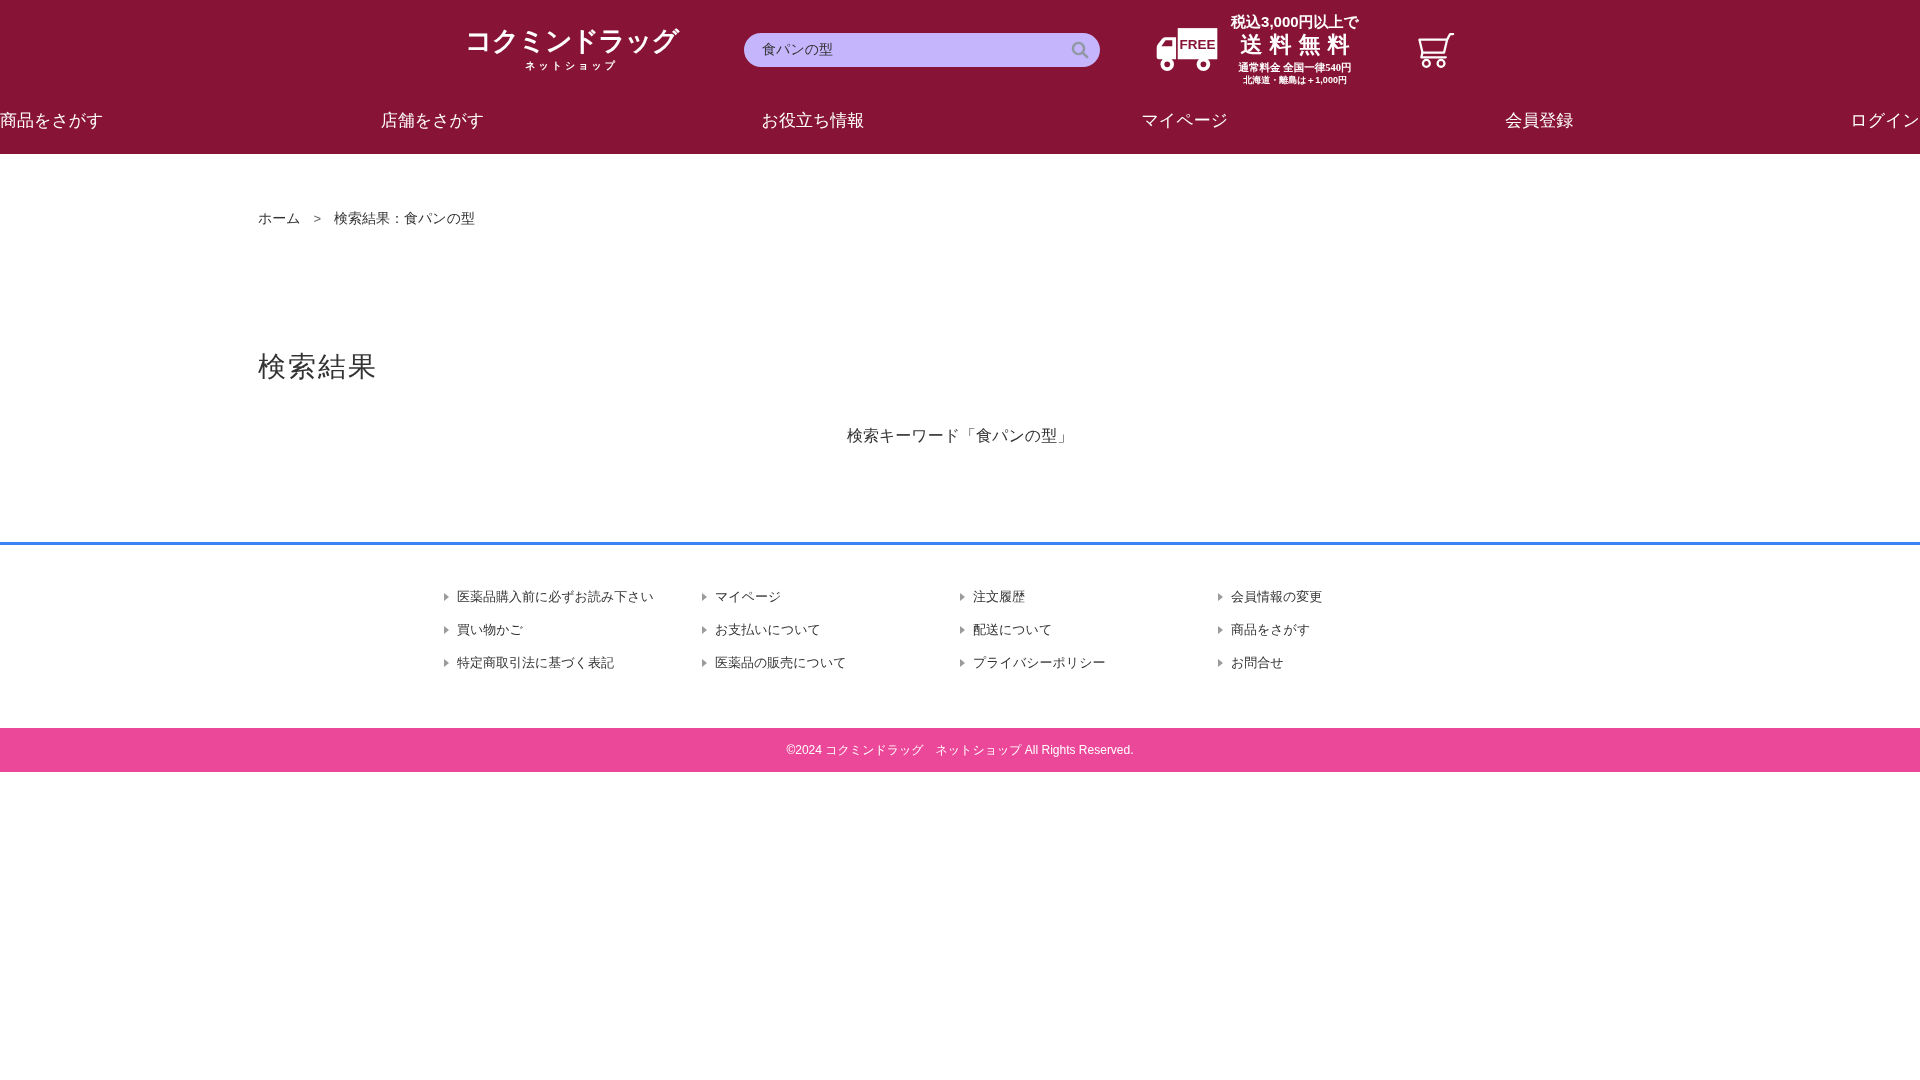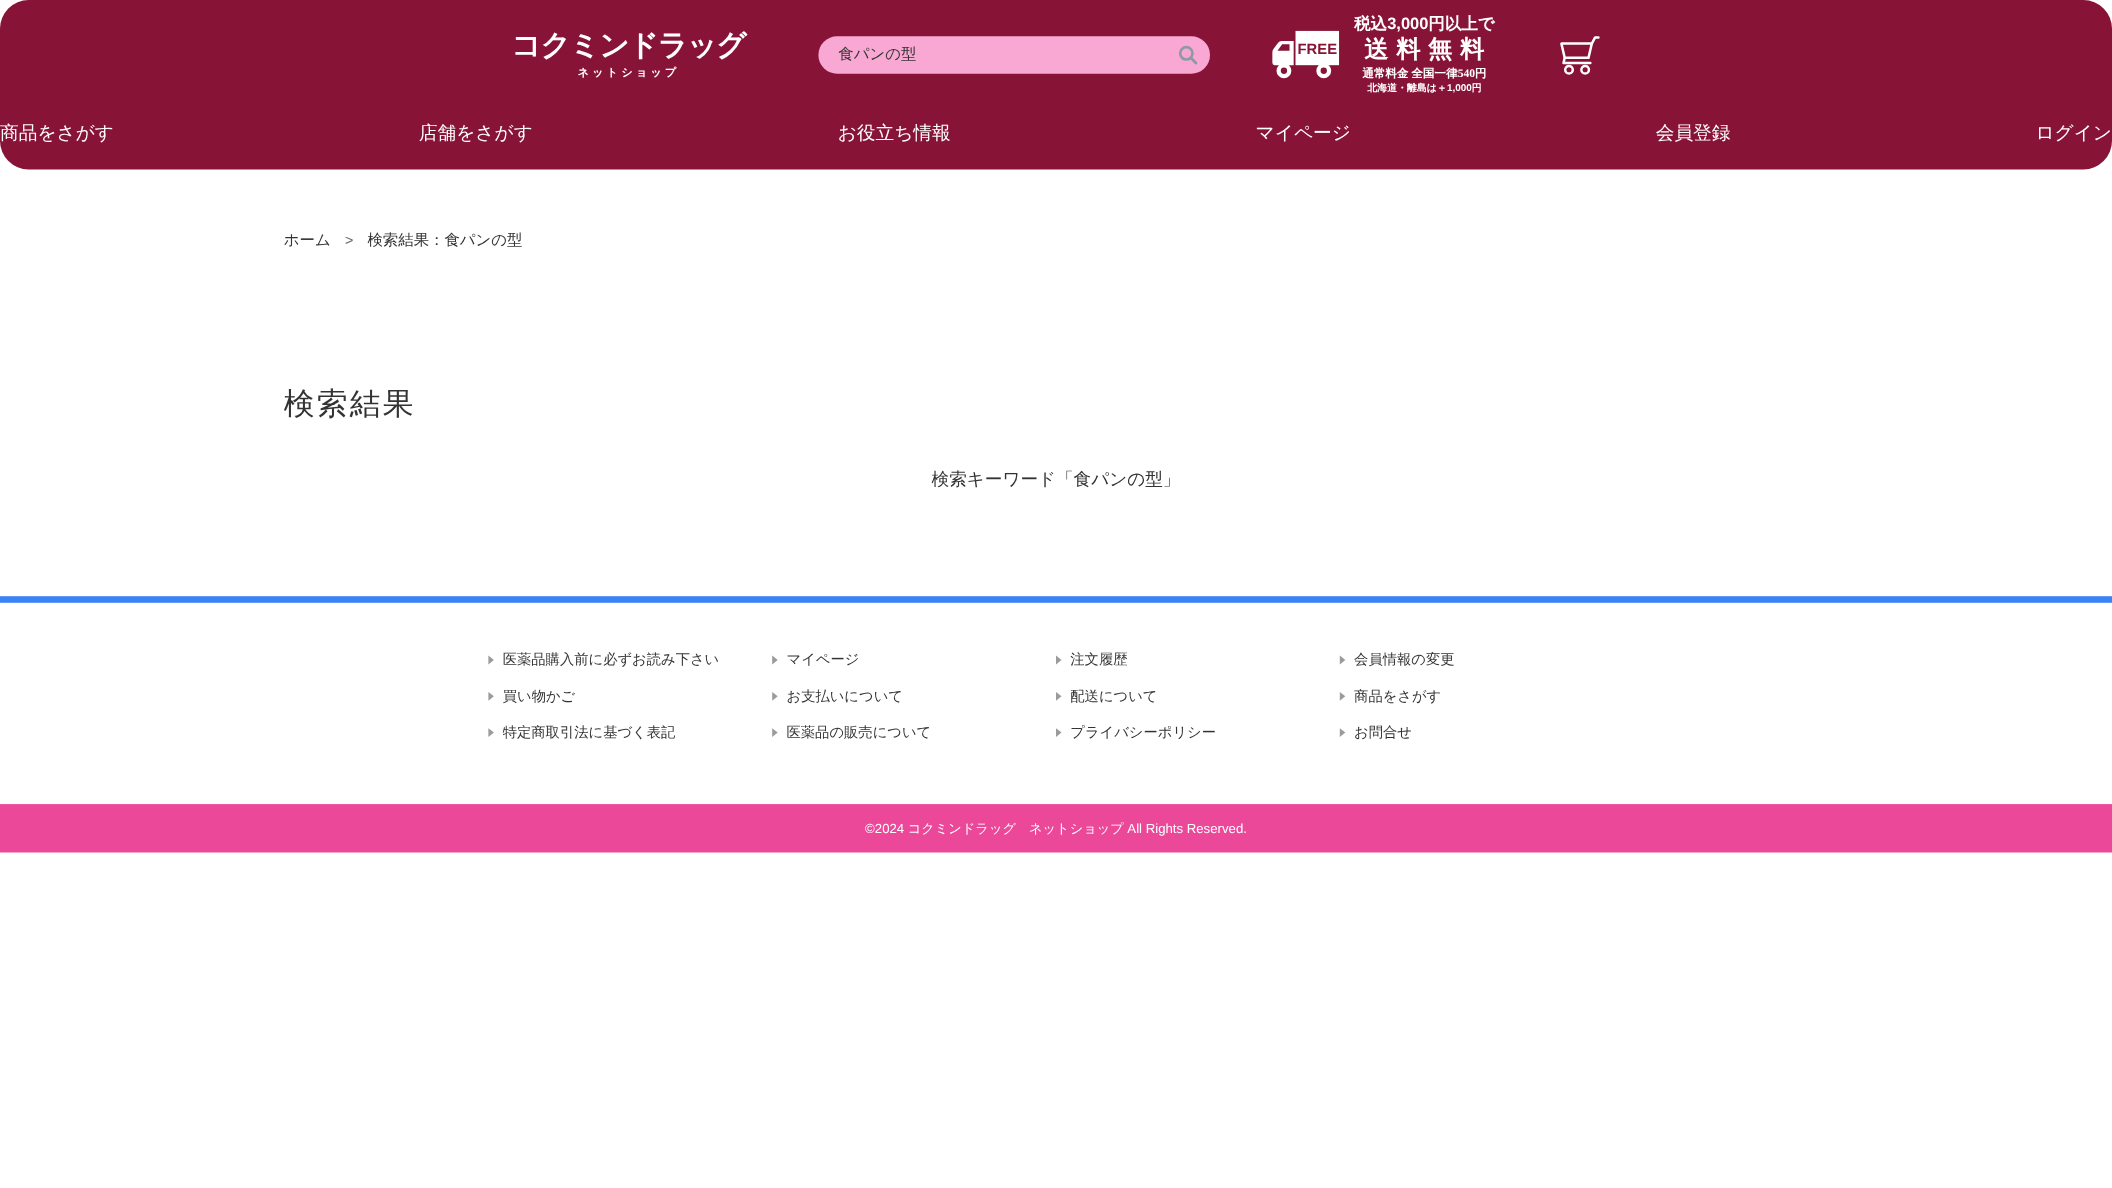--- a/index.html
+++ b/index.html
@@ -6,38 +6,38 @@
   html, body {
     margin: 0; padding: 0;
     background: #ffffff;
     color: #333333;
     font-family: "Liberation Sans", "DejaVu Sans", sans-serif;
   }
   body { min-width: 1920px; min-height: 1080px; }
   a { text-decoration: none; color: inherit; cursor: pointer; }
 
   
-  .site-header { background: #871336; border-radius: 26px; }
+  .site-header { background: #871336; }
   .header-top {
     display: flex; align-items: center; justify-content: center;
     padding: 13px 0 8px;
   }
   .logo { display: block; text-align: center; margin-right: 66px; color: #fff; }
   .logo-title {
     font-size: 27px; font-weight: bold; letter-spacing: -1px;
     white-space: nowrap; line-height: 1.1;
   }
   .logo-sub {
     font-size: 10px; letter-spacing: 3px; margin-top: 2px; font-weight: bold;
   }
   .searchbox { position: relative; width: 356px; margin-right: 55px; }
   .search-input {
     width: 100%; height: 34px; border: none; border-radius: 17px;
     padding: 0 44px 0 18px; font-size: 14px; color: #333;
-    font-family: Liberation Sans, sans-serif; outline: none; background: #f9a8d4;
+    font-family: Liberation Sans, sans-serif; outline: none; background: #c4b5fd;
   }
   .search-btn {
     position: absolute; right: 4px; top: 50%; transform: translateY(-50%);
     width: 32px; height: 30px; background: transparent; border: none;
     display: flex; align-items: center; justify-content: center; cursor: pointer;
     padding: 0;
   }
   .shipping { display: flex; align-items: center; margin-right: 56px; color: #fff; }
   .truck { margin-right: 12px; flex: 0 0 auto; }
   .ship-text { text-align: center; }
@@ -60,21 +60,21 @@
   .breadcrumb { padding-top: 56px; font-size: 14px; color: #333; }
   .breadcrumb .sep { margin: 0 9px; color: #666; font-size: 13px; }
   .page-title {
     margin: 120px 0 0; font-size: 28px; font-weight: 400;
     letter-spacing: 2px; color: #333;
   }
   .keyword-line { text-align: center; margin: 40px 0 0; font-size: 16px; color: #333; }
   .no-results  { text-align: center; margin: 21px 0 0; font-size: 22px; color: #333; }
 
   
-  .site-footer { margin-top: 95px; border-top: 6px solid #3b82f6; }
+  .site-footer { margin-top: 95px; border-top: 3px solid #3b82f6; }
   .footer-links {
     display: flex; justify-content: center;
     padding: 42px 0 56px;
   }
   .fcol { width: 258px; }
   .flink {
     display: flex; align-items: center;
     font-size: 13px; line-height: 19px; color: #333;
     margin-bottom: 14px; white-space: nowrap;
   }

